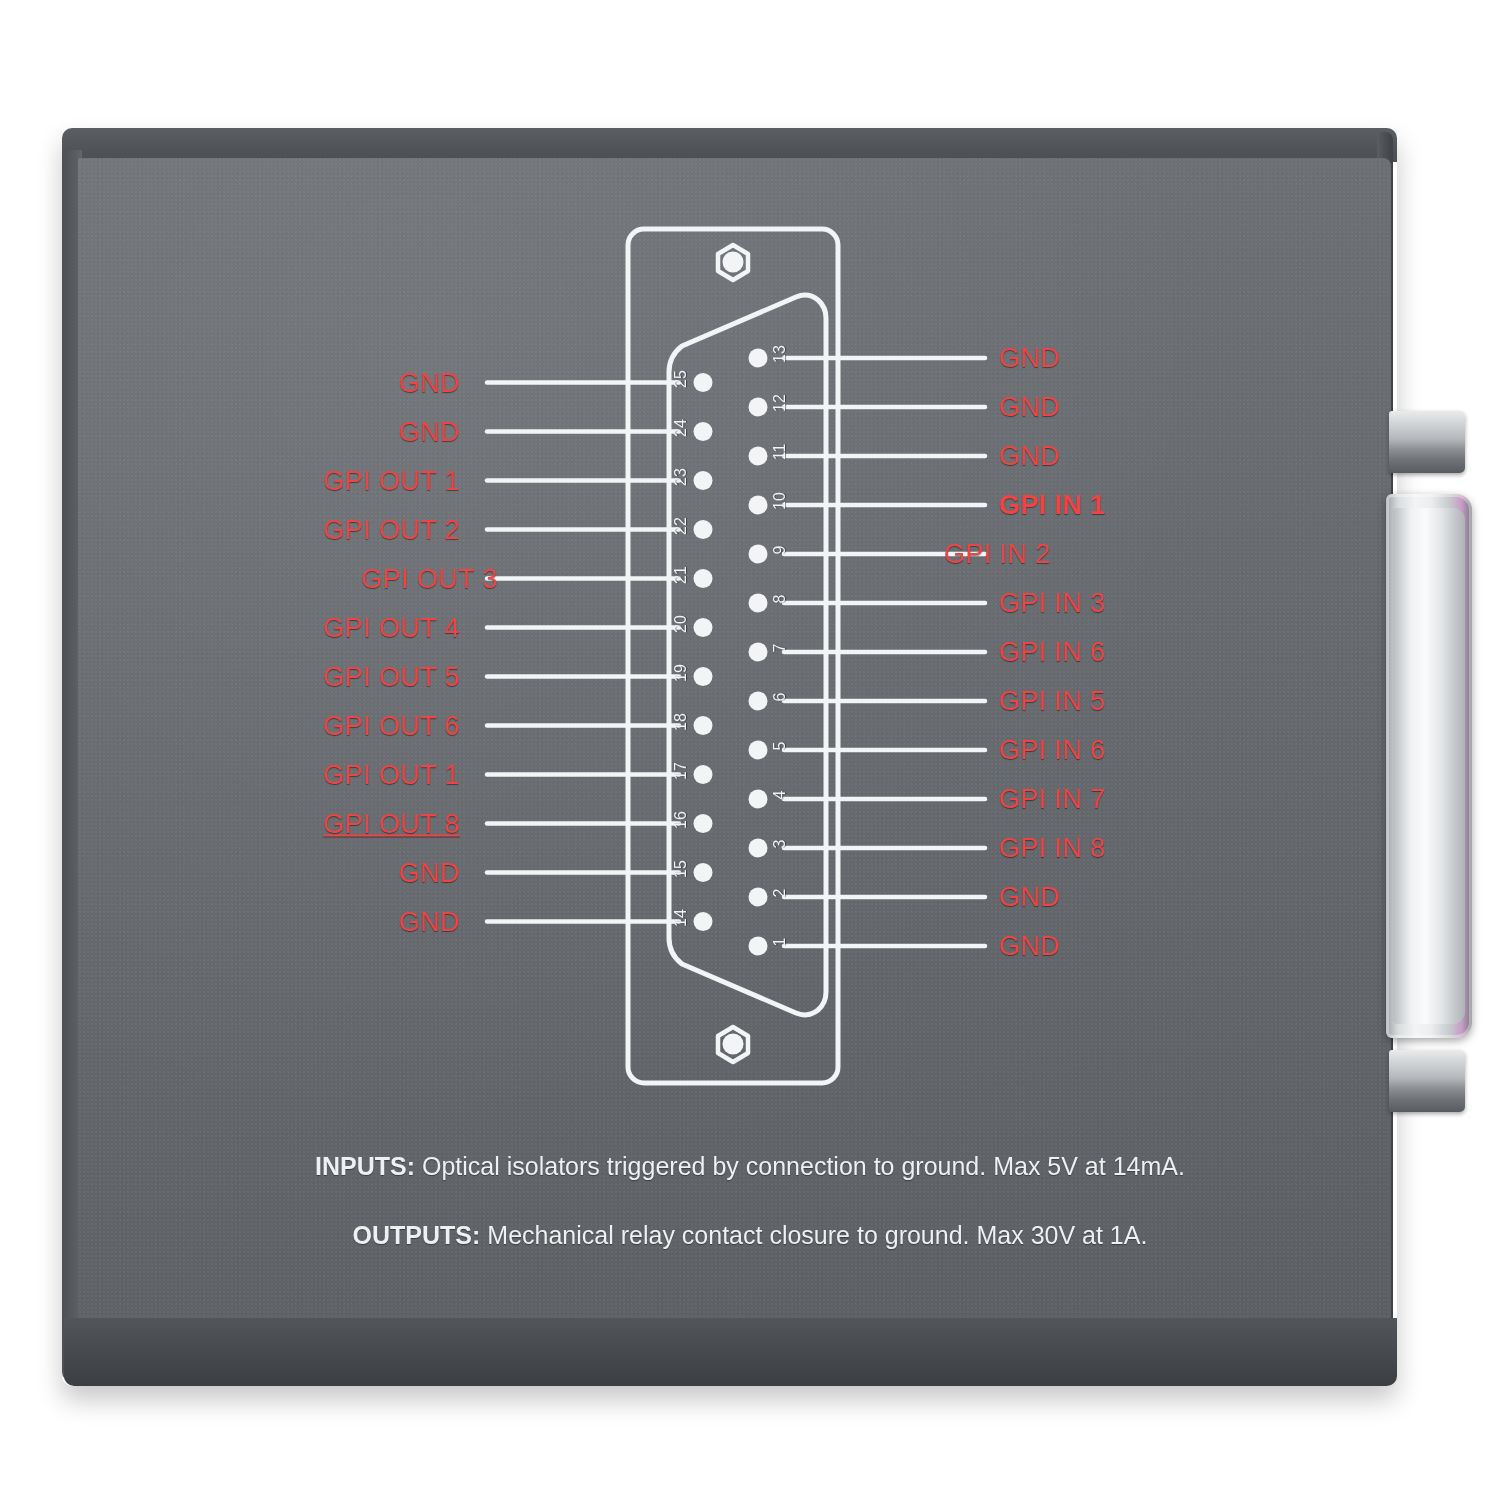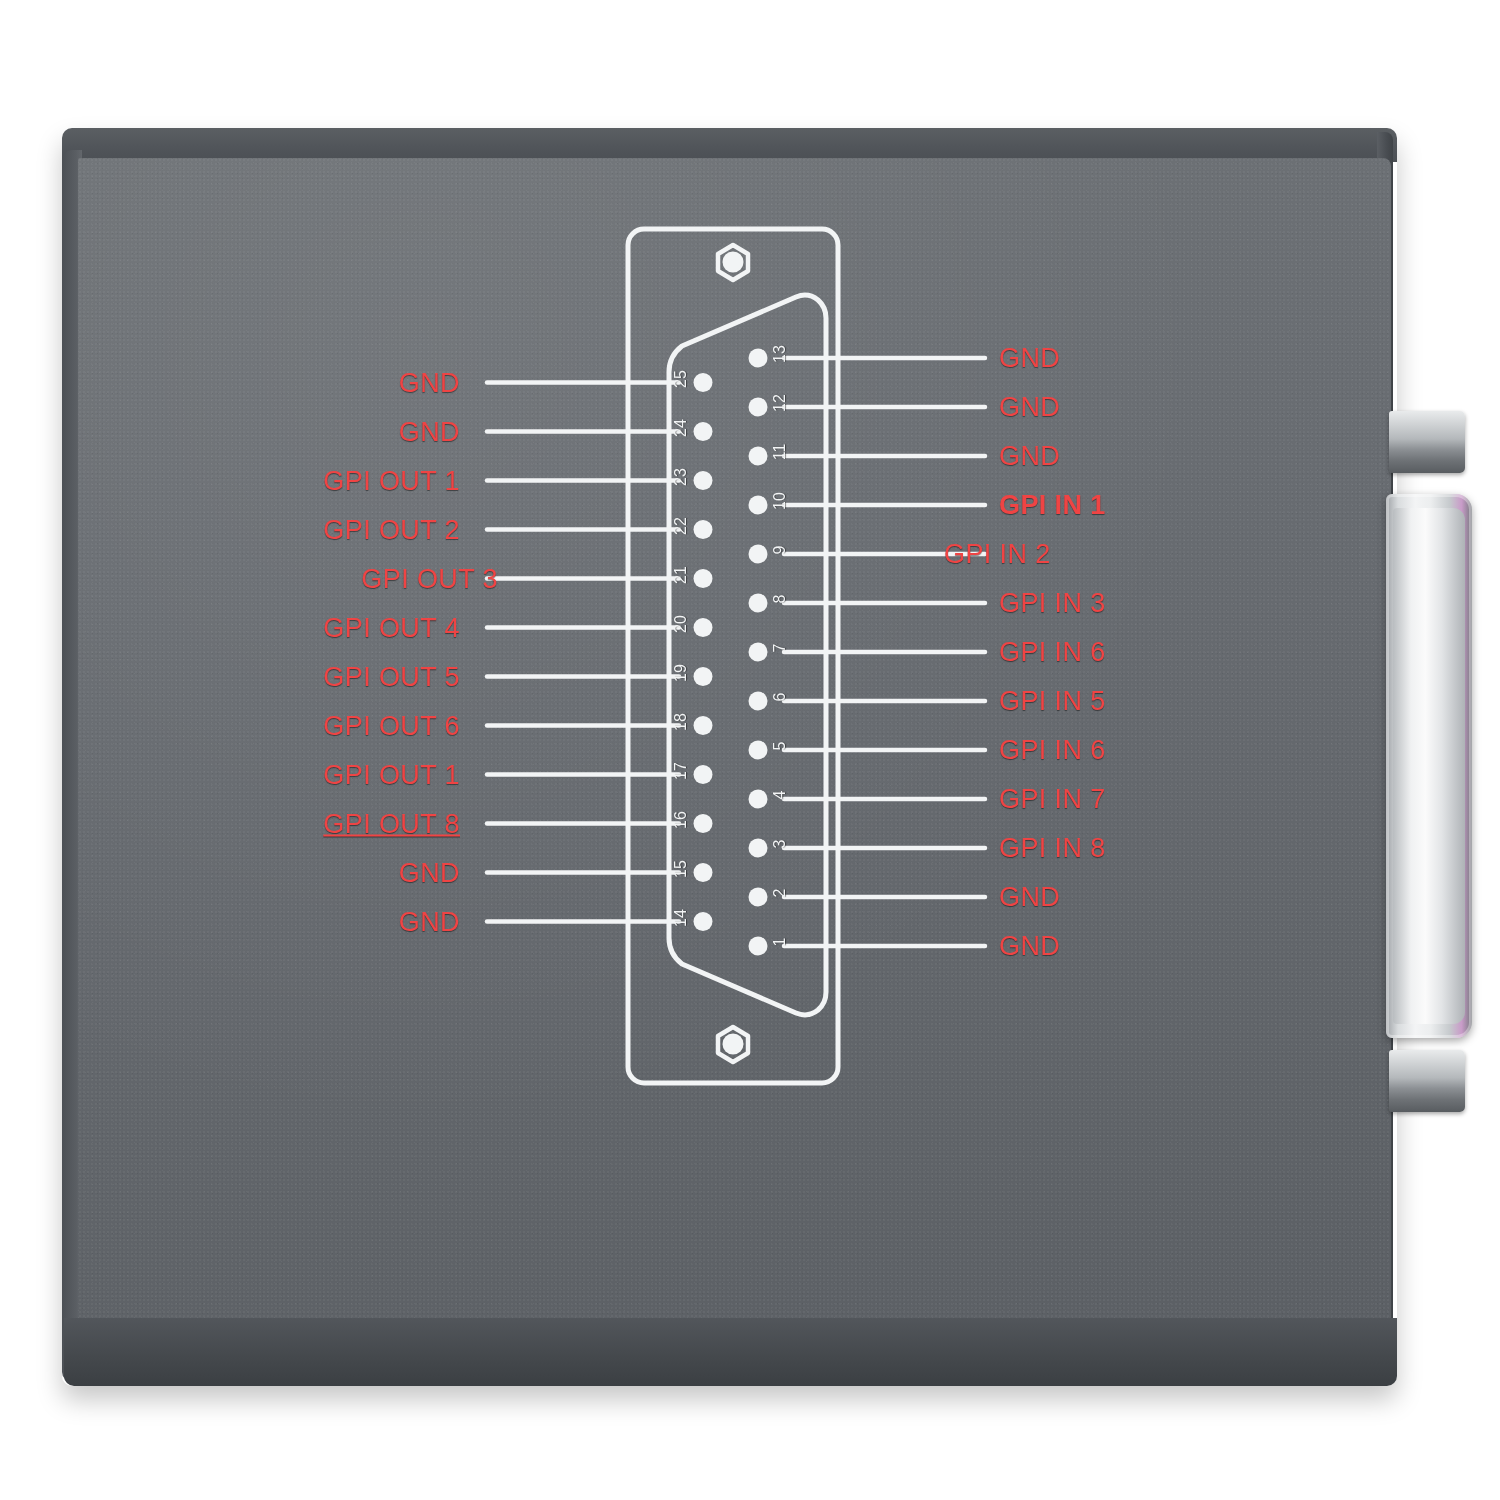--- a/index.html
+++ b/index.html
@@ -303,14 +303,18 @@
       <div class="pin-label right" style="top: 897px; left: 999px;">GND</div>
       <div class="pin-num" style="left: 768px; top: 885px; width: 24px; text-align: center;">
         <span>2</span>
       </div>
       <div class="pin-label right" style="top: 946px; left: 999px;">GND</div>
       <div class="pin-num" style="left: 768px; top: 934px; width: 24px; text-align: center;">
         <span>1</span>
       </div>
     </div>
 
+  <div class="notes">
+    <p><b>INPUTS:</b><span> Optical isolators triggered by connection to ground. Max 5V at 14mA.</span></p>
+    <p><b>OUTPUTS:</b><span> Mechanical relay contact closure to ground. Max 30V at 1A.</span></p>
+  </div>
 
 </div>
 
 </body></html>

